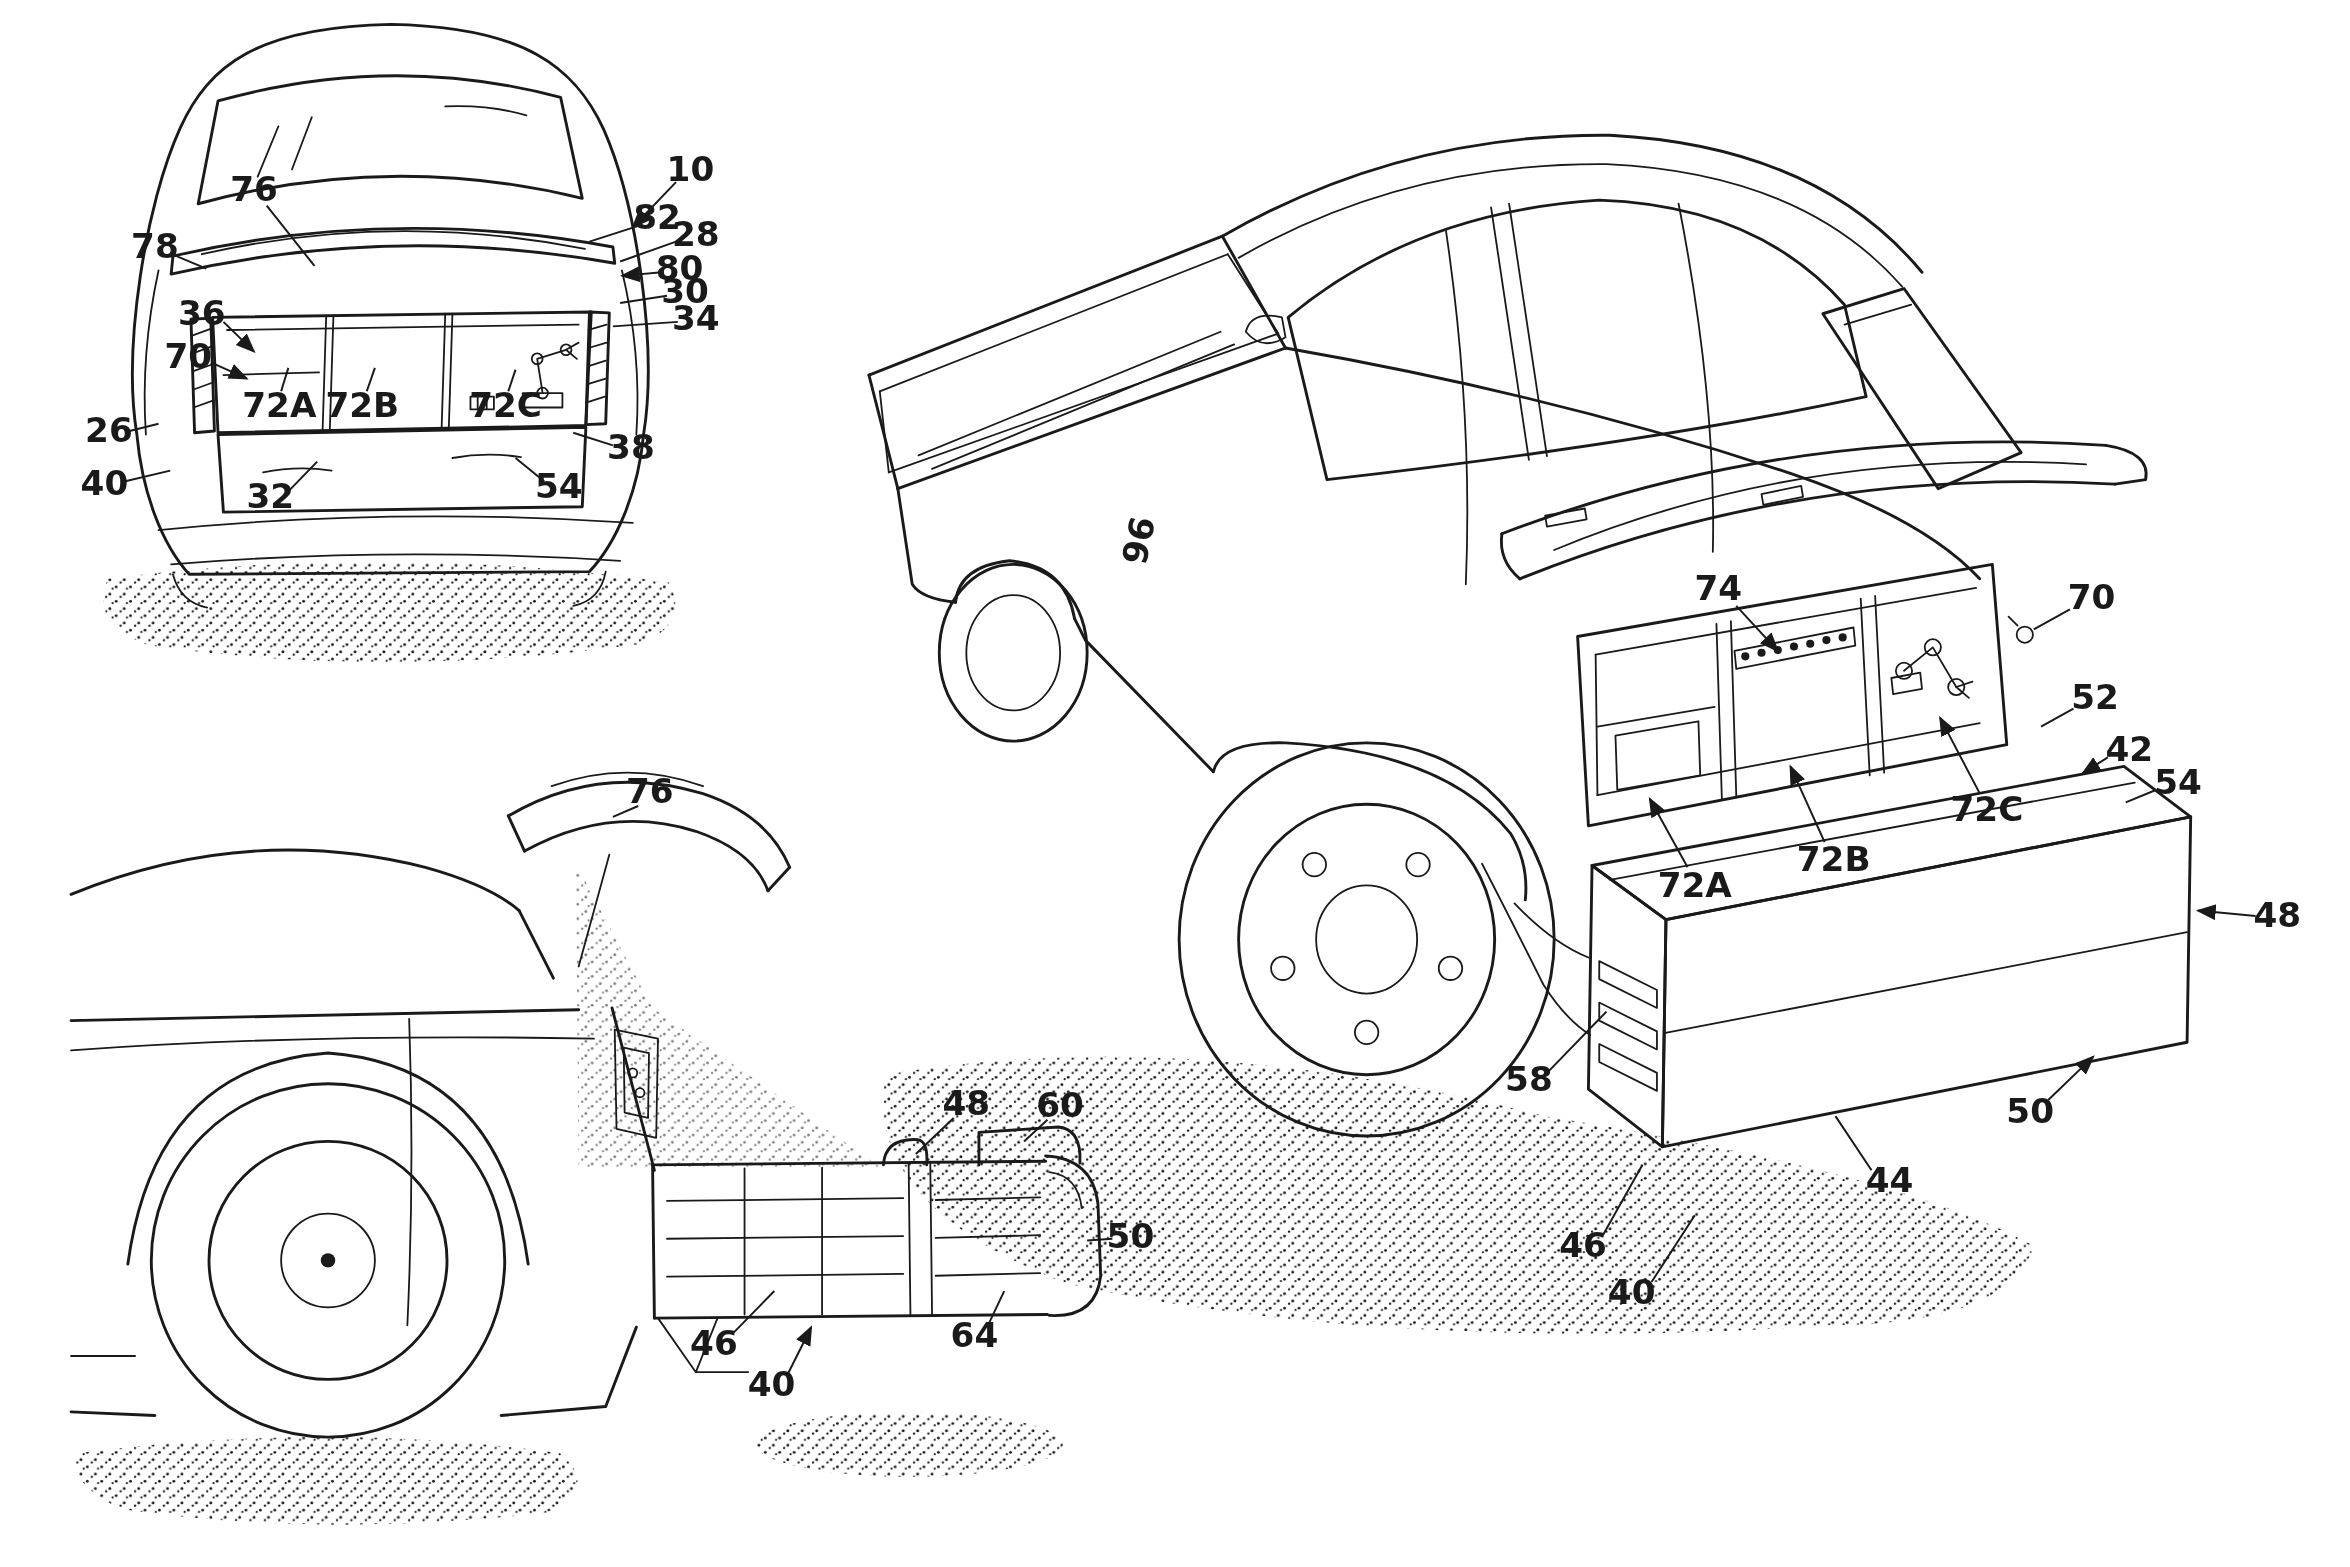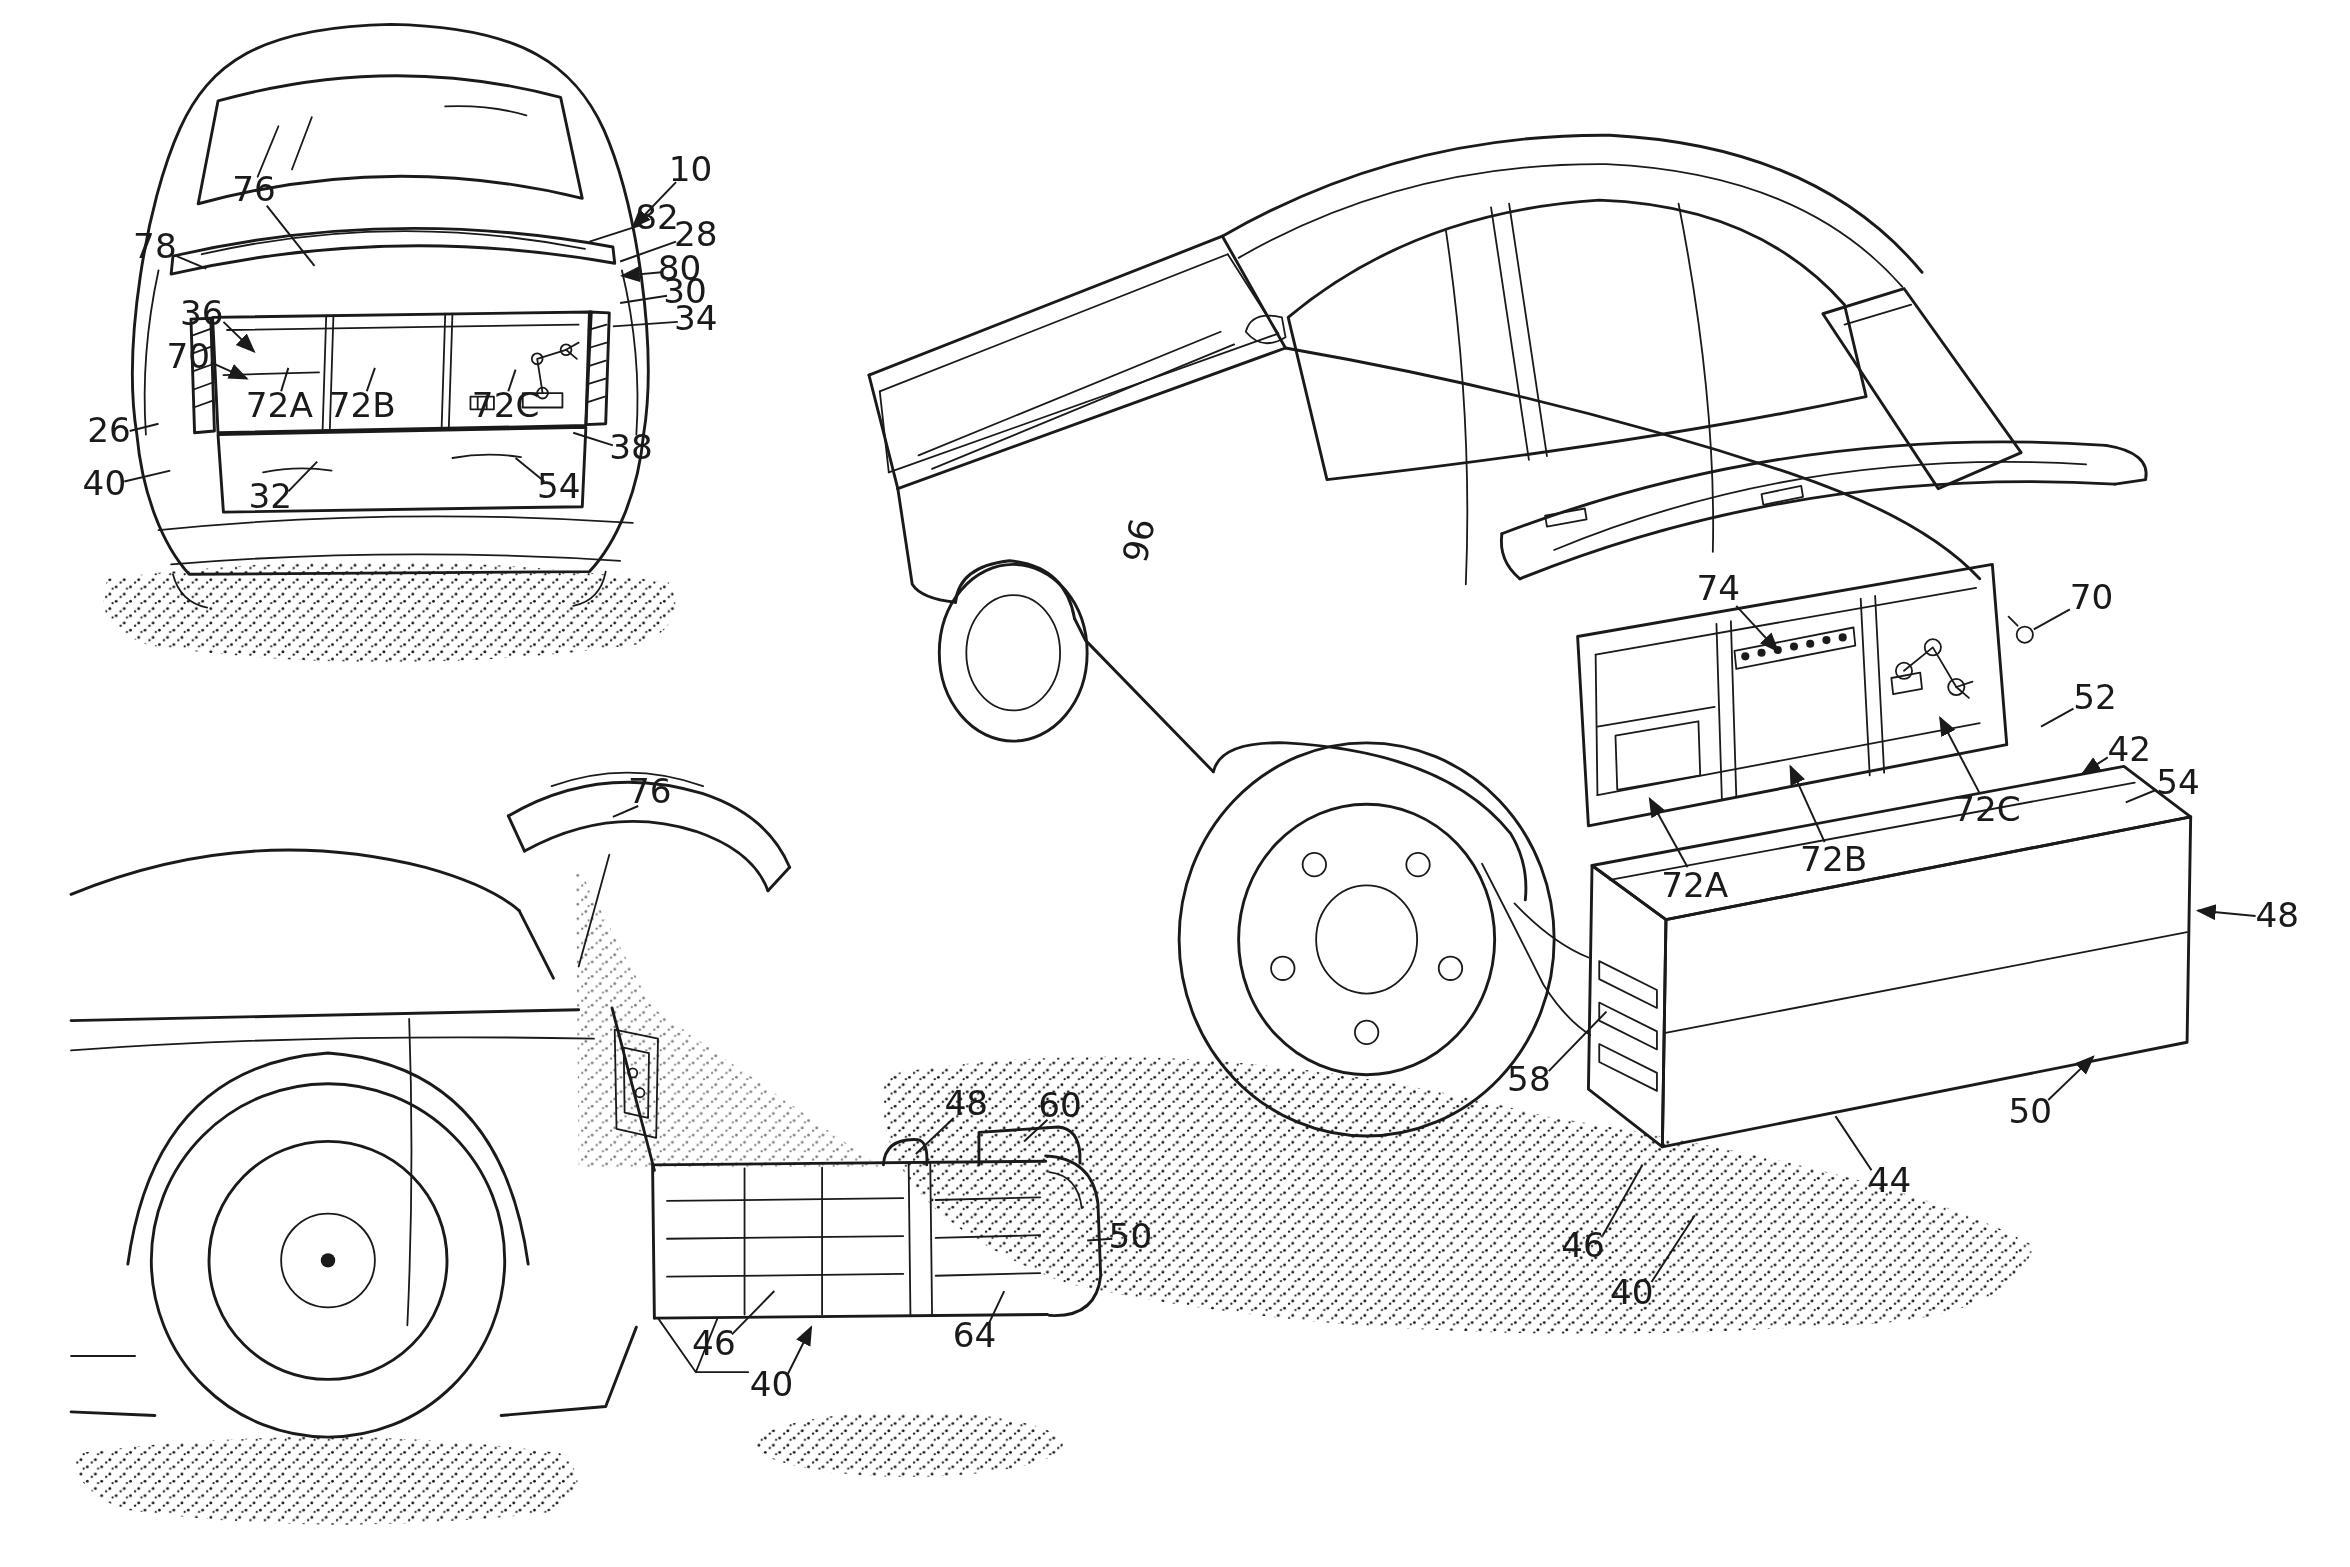--- a/index.html
+++ b/index.html
@@ -1,17 +1,17 @@
 <!DOCTYPE html>
 <html style="--ink: #1a1a1a; --bg: #ffffff;font-size:14.7px"><head>
 <meta charset="utf-8">
 <style>
   :root { --ink:#1a1a1a; --bg:#ffffff; }
   html,body { margin:0; padding:0; background:var(--bg); }
-  .stage { width:2351px; height:1539px; position:relative; overflow:hidden; background:var(--bg); }
+  .stage { width:2351px; height:1539px; position:relative; overflow:hidden; background:var(--bg);font-weight:bold; }
   svg { display:block; width:100%; height:100%; }
   .ln  { fill:none; stroke:var(--ink); stroke-width:3.2; stroke-linecap:round; stroke-linejoin:round; }
   .ln2 { fill:none; stroke:var(--ink); stroke-width:2;   stroke-linecap:round; stroke-linejoin:round; }
   .fillink { fill:var(--ink); stroke:none; }
   .stipple { fill:url(#stip); stroke:none; }
   .stipple-lite { fill:url(#stip); opacity:.55; stroke:none; }
   .leader { fill:none; stroke:var(--ink); stroke-width:2.2; }
   text.ref { font-family:"DejaVu Sans", sans-serif; font-size:38px; fill:var(--ink);
              text-anchor:middle; dominant-baseline:middle; }
 </style>

